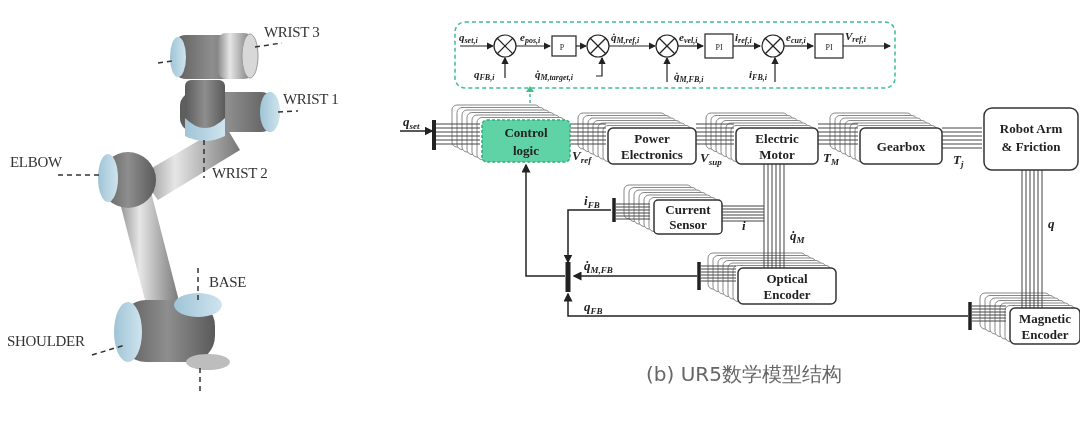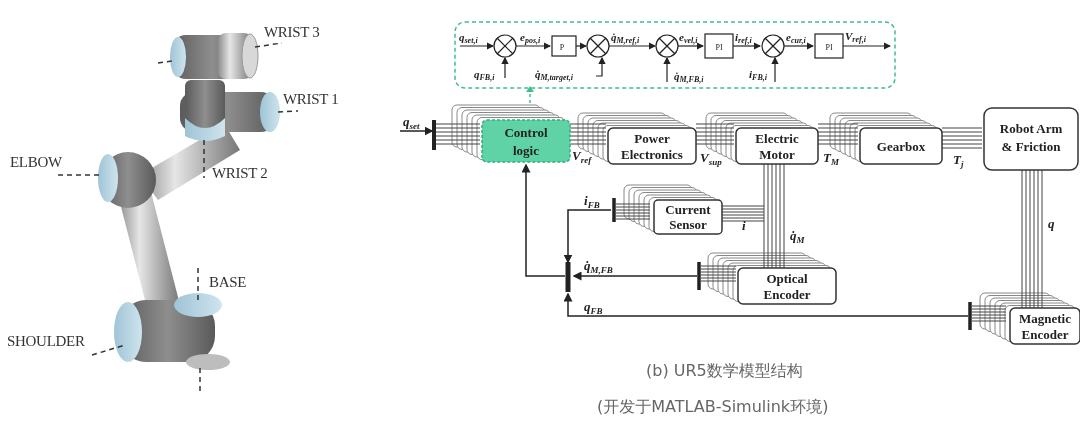--- a/index.html
+++ b/index.html
@@ -3,21 +3,21 @@
 <meta charset="utf-8">
 <style>
   html, body { margin:0; padding:0; background:#ffffff; }
   body { width:1080px; height:444px; position:relative; overflow:hidden;
          font-family:"Liberation Serif", serif; }
   .panel { position:absolute; top:0; }
   #panel-a { left:0; width:360px; height:420px; }
   #panel-b { left:390px; width:690px; height:444px; }
   svg text { font-family:"Liberation Serif", serif; }
   .lbl { font-size:15px; fill:#333; letter-spacing:-0.3px; }
-  .caption { position:absolute; font-family:"DejaVu Sans", sans-serif; color:#666; font-size:16px; white-space:nowrap; }
+  .caption { position:absolute; font-family:"DejaVu Sans", sans-serif; color:#666; font-size:20px; white-space:nowrap; }
   .blk { font-weight:bold; font-size:13px; fill:#222; }
   .it { font-style:italic; font-weight:bold; font-size:11px; fill:#222; }
   .sub { font-size:8px; }
 </style>
 </head>
 <body>
 
 <div id="panel-a" class="panel">
   <svg width="360" height="444" viewBox="0 0 360 444">
     <defs>
@@ -345,14 +345,13 @@
       <text x="953" y="164"><tspan>T</tspan><tspan style="font-size:9px" dy="3">j</tspan></text>
       <text x="584" y="205"><tspan>i</tspan><tspan style="font-size:9px" dy="3">FB</tspan></text>
       <text x="742" y="230">i</text>
       <text x="790" y="240"><tspan>q̇</tspan><tspan style="font-size:9px" dy="3">M</tspan></text>
       <text x="584" y="270"><tspan>q̇</tspan><tspan style="font-size:9px" dy="3">M,FB</tspan></text>
       <text x="584" y="311"><tspan>q</tspan><tspan style="font-size:9px" dy="3">FB</tspan></text>
       <text x="1048" y="228">q</text>
     </g>
   </svg>
   <div class="caption" style="left:256px; top:361px;">(b) UR5数学模型结构</div>
-  <div class="caption" style="left:207px; top:397px;">(开发于MATLAB-Simulink环境)</div>
 </div>
 
 </body></html>

